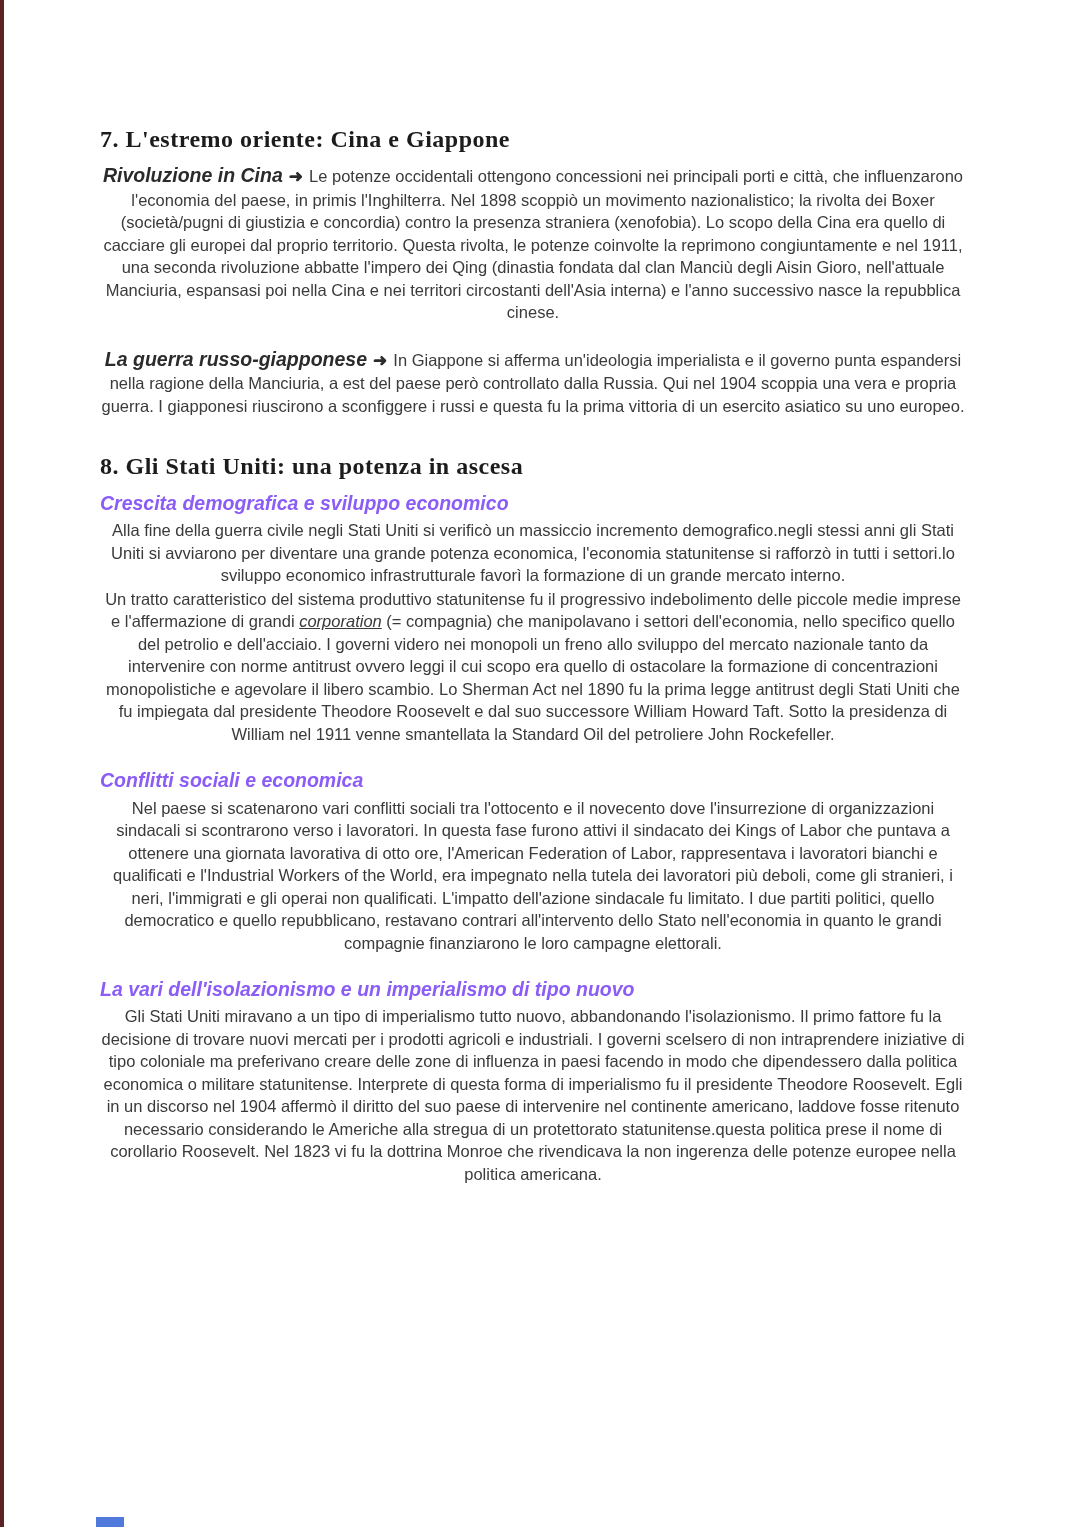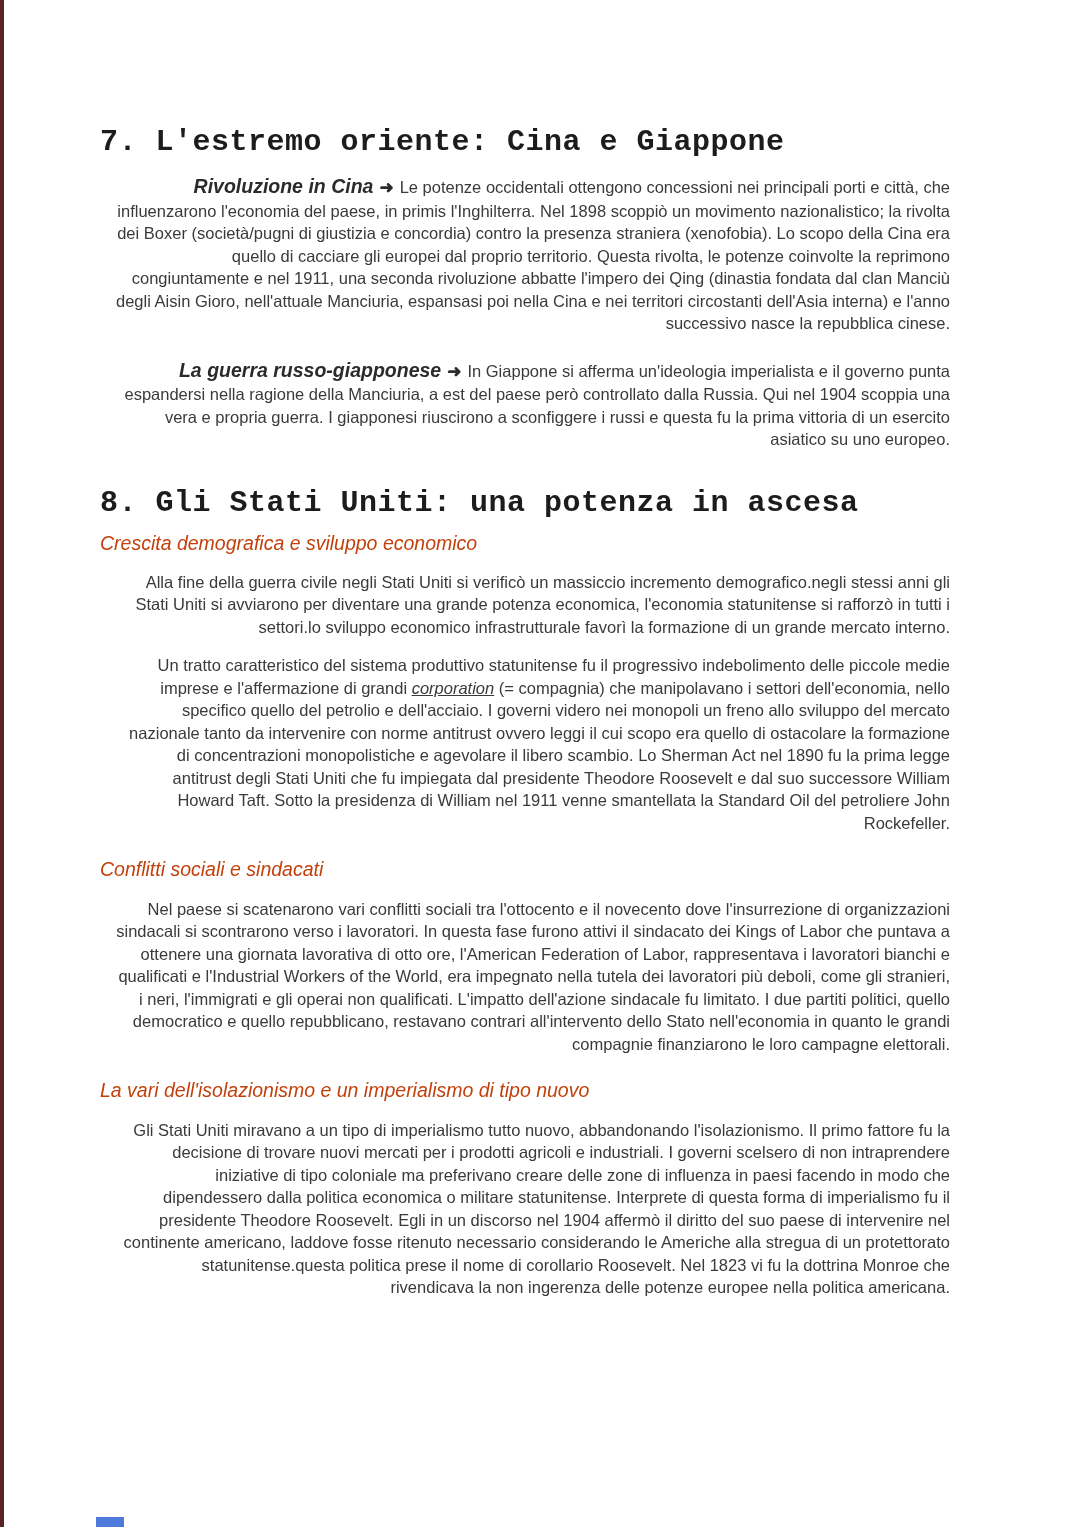--- a/index.html
+++ b/index.html
@@ -31,44 +31,44 @@
     height: 10px;
     background: #4f79da;
   }
   .content {
     position: absolute;
     left: 100px;
     top: 126px;
     width: 866px;
   }
   h1.section-heading {
-    font-family: Liberation Mono, monospace;
-    font-size: 30px;
+    font-family: Liberation Serif, serif;
+    font-size: 24px;
     font-weight: 800;
     letter-spacing: 0.5px;
     color: #1c1c1c;
     margin: 0 0 12px 0;
     line-height: 1.1;
   }
   h1.section-heading.second {
     margin-top: 36px;
   }
   h2.sub-heading {
     font-size: 19.5px;
-    font-weight: normal;
+    font-weight: bold;
     font-style: italic;
-    color: #c2410c;
+    color: #8b5cf6;
     margin: 24px 0 4px 0;
     line-height: 1.2;
   }
   p.body-par {
     font-size: 16.5px;
     line-height: 22.5px;
-    margin: 16px;
-    text-align: right;
+    margin: 1px;
+    text-align: center;
   }
   p.body-par.block-gap {
     margin-top: 24px;
   }
   .lead {
     font-weight: bold;
     font-style: italic;
     font-size: 19.5px;
     color: #2b2b2b;
   }
@@ -108,21 +108,21 @@
     <h2 class="sub-heading" style="margin-top:0;">Crescita demografica e sviluppo economico</h2>
 
     <p class="body-par">
       <span>Alla fine della guerra civile negli Stati Uniti si verificò un massiccio incremento demografico.negli stessi anni gli Stati Uniti si avviarono per diventare una grande potenza economica, l'economia statunitense si rafforzò in tutti i settori.lo sviluppo economico infrastrutturale favorì la formazione di un grande mercato interno.</span>
     </p>
 
     <p class="body-par">
       <span>Un tratto caratteristico del sistema produttivo statunitense fu il progressivo indebolimento delle piccole medie imprese e l'affermazione di grandi </span><span class="em-word">corporation</span><span> (= compagnia) che manipolavano i settori dell'economia, nello specifico quello del petrolio e dell'acciaio. I governi videro nei monopoli un freno allo sviluppo del mercato nazionale tanto da intervenire con norme antitrust ovvero leggi il cui scopo era quello di ostacolare la formazione di concentrazioni monopolistiche e agevolare il libero scambio. Lo Sherman Act nel 1890 fu la prima legge antitrust degli Stati Uniti che fu impiegata dal presidente Theodore Roosevelt e dal suo successore William Howard Taft. Sotto la presidenza di William nel 1911 venne smantellata la Standard Oil del petroliere John Rockefeller.</span>
     </p>
 
-    <h2 class="sub-heading">Conflitti sociali e sindacati</h2>
+    <h2 class="sub-heading">Conflitti sociali e economica</h2>
 
     <p class="body-par">
       <span>Nel paese si scatenarono vari conflitti sociali tra l'ottocento e il novecento dove l'insurrezione di organizzazioni sindacali si scontrarono verso i lavoratori. In questa fase furono attivi il sindacato dei Kings of Labor che puntava a ottenere una giornata lavorativa di otto ore, l'American Federation of Labor, rappresentava i lavoratori bianchi e qualificati e l'Industrial Workers of the World, era impegnato nella tutela dei lavoratori più deboli, come gli stranieri, i neri, l'immigrati e gli operai non qualificati. L'impatto dell'azione sindacale fu limitato. I due partiti politici, quello democratico e quello repubblicano, restavano contrari all'intervento dello Stato nell'economia in quanto le grandi compagnie finanziarono le loro campagne elettorali.</span>
     </p>
 
     <h2 class="sub-heading">La vari dell'isolazionismo e un imperialismo di tipo nuovo</h2>
 
     <p class="body-par">
       <span>Gli Stati Uniti miravano a un tipo di imperialismo tutto nuovo, abbandonando l'isolazionismo. Il primo fattore fu la decisione di trovare nuovi mercati per i prodotti agricoli e industriali. I governi scelsero di non intraprendere iniziative di tipo coloniale ma preferivano creare delle zone di influenza in paesi facendo in modo che dipendessero dalla politica economica o militare statunitense. Interprete di questa forma di imperialismo fu il presidente Theodore Roosevelt. Egli in un discorso nel 1904 affermò il diritto del suo paese di intervenire nel continente americano, laddove fosse ritenuto necessario considerando le Americhe alla stregua di un protettorato statunitense.questa politica prese il nome di corollario Roosevelt. Nel 1823 vi fu la dottrina Monroe che rivendicava la non ingerenza delle potenze europee nella politica americana.</span>
     </p>

